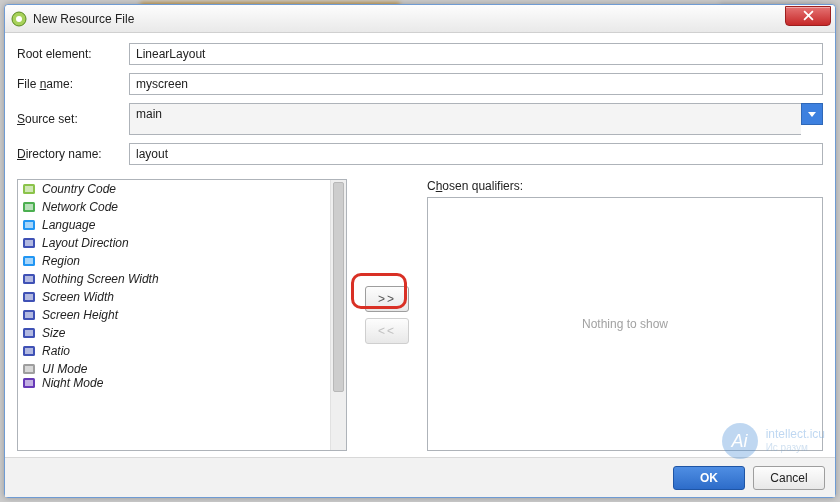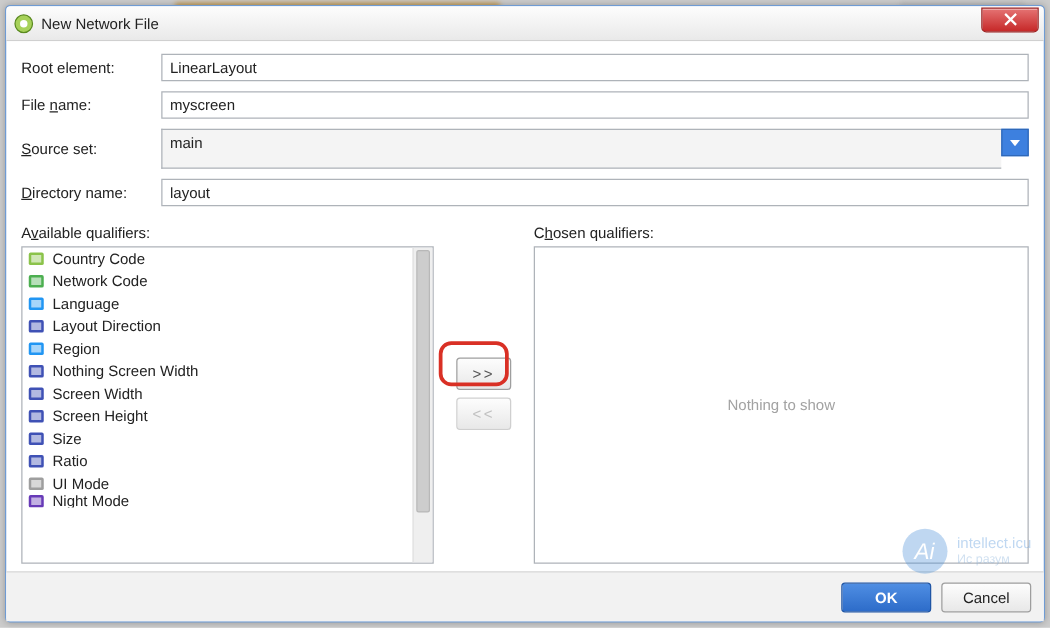--- a/index.html
+++ b/index.html
@@ -47,21 +47,21 @@
   .select-btn svg { width: 8px; height: 5px; fill: #fff; }
   .columns { flex: 1; display: flex; gap: 10px; margin-top: 6px; min-height: 0; }
   .col-left { width: 330px; display: flex; flex-direction: column; }
   .col-mid { width: 60px; display: flex; flex-direction: column; justify-content: center; gap: 6px; align-items: center; }
   .col-right { flex: 1; display: flex; flex-direction: column; }
   .col-header { color: #222; margin-bottom: 4px; }
   .listbox {
     flex: 1; border: 1px solid #aeb3b9; background: #fff; overflow: hidden;
     display: flex; flex-direction: column;
   }
-  .list-scroll { display: flex; flex: 1; min-height: 0; }
+  .list-scroll { display: flex; flex: 1; min-height: 0; font-style: italic; }
   .list-items { flex: 1; overflow: hidden; }
   .list-item { height: 18px; display: flex; align-items: center; padding: 0 4px; gap: 6px; color: #222; }
   .list-item.selected { background: #2f69c6; color: #fff; }
   .list-icon { width: 14px; height: 14px; flex: none; }
   .scrollbar { width: 16px; background: #efefef; border-left: 1px solid #e1e1e1; position: relative; }
   .scrollbar-thumb { position: absolute; left: 2px; right: 2px; top: 2px; height: 210px; background: #cdcdcd; border: 1px solid #b8b8b8; border-radius: 2px; }
   .chosen-empty { flex: 1; border: 1px solid #aeb3b9; background: #fff; display: flex; align-items: center; justify-content: center; color: #a2a2a2; }
   .mid-btn {
     width: 44px; height: 26px; background: linear-gradient(#fdfdfd,#e8e8e8);
     border: 1px solid #9e9e9e; border-radius: 3px; color: #555;
@@ -105,21 +105,21 @@
 
 <div class="dialog">
 
   <div class="titlebar">
     <span class="title-icon">
       <svg viewBox="0 0 16 16">
           <circle cx="8" cy="8" r="7" fill="#a7d15a" stroke="#5a8a1f"></circle>
           <circle cx="8" cy="8" r="3" fill="#fff"></circle>
         </svg>
     </span>
-    <span class="title-text">New Network File</span>
+    <span class="title-text">New Resource File</span>
     <div class="close-btn">
       <svg viewBox="0 0 10 10">
           <path d="M1 1 L9 9 M9 1 L1 9" stroke="#fff" stroke-width="1.6"></path>
         </svg>
     </div>
   </div>
 
   <div class="body">
 
     <div class="form-row">
@@ -151,23 +151,20 @@
     <div class="form-row">
       <div class="form-label">
         <span class="underlined-char">D</span><span>irectory name:</span>
       </div>
       <input class="text-input" value="layout" style="">
     </div>
 
     <div class="columns">
 
       <div class="col-left">
-        <div class="col-header">
-          <span>A</span><span class="underlined-char">v</span><span>ailable qualifiers:</span>
-        </div>
         <div class="listbox">
           <div class="list-scroll">
             <div class="list-items" id="qualifier-list">
                 <div class="list-item">
                   <span class="list-icon"><svg viewBox="0 0 14 14">
                       <rect x="1" y="2" width="12" height="10" rx="1.5" fill="#8bc34a"></rect>
                       <rect x="3" y="4" width="8" height="6" fill="#fff" opacity="0.6"></rect>
                     </svg></span>
                   <span>Country Code</span>
                 </div>

